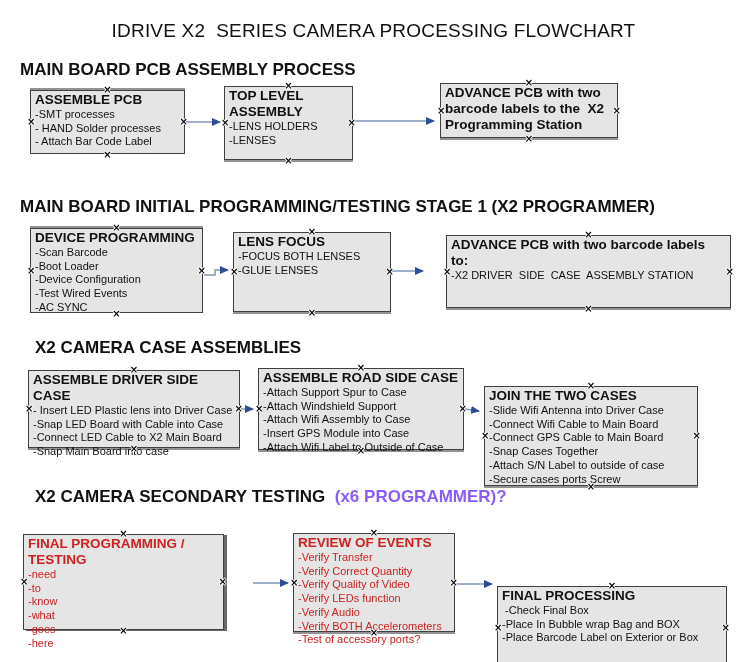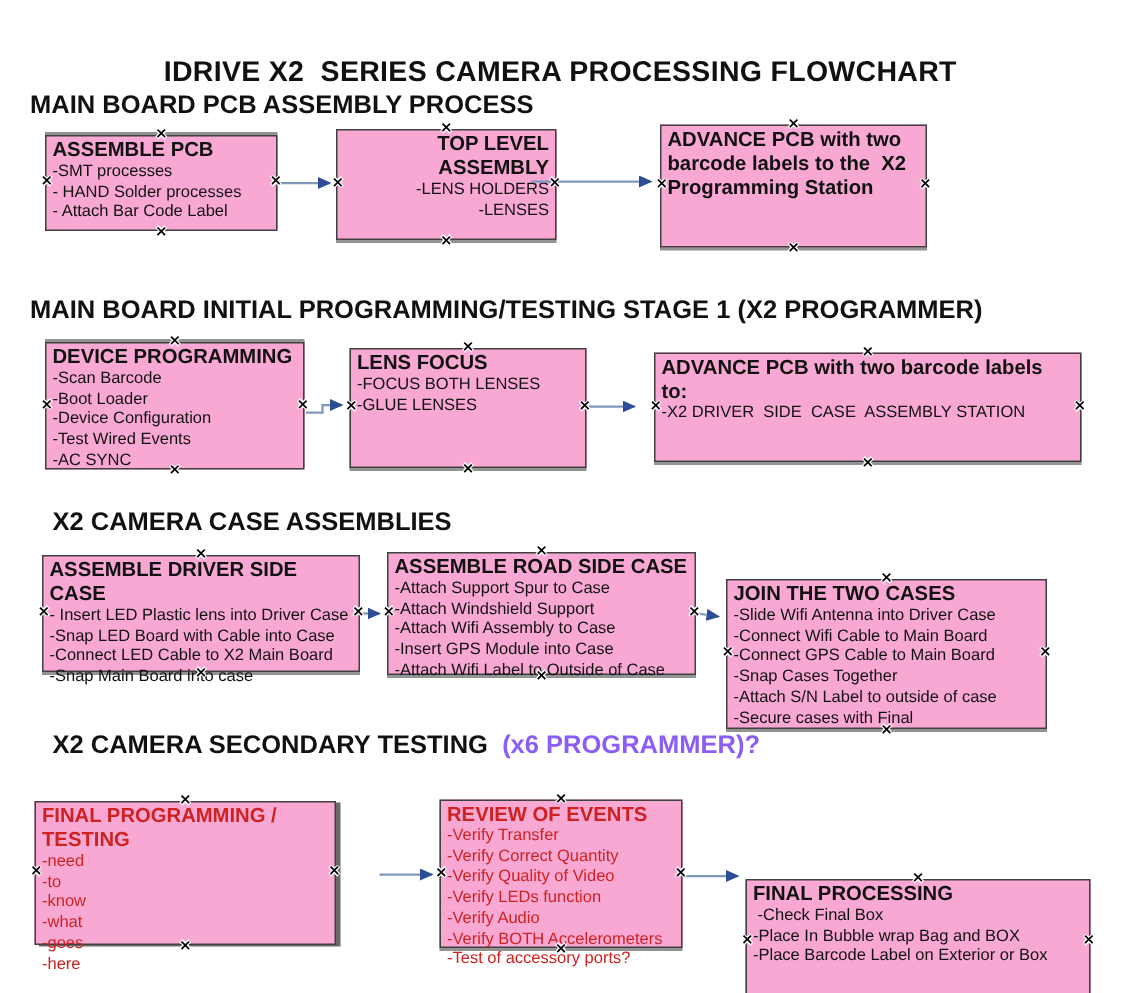--- a/index.html
+++ b/index.html
@@ -1,38 +1,38 @@
 <!DOCTYPE html>
 <html><head>
 <meta charset="utf-8">
 <style>
   html,body{margin:0;padding:0;background:#fff;}
   .canvas{position:relative;width:747px;height:662px;background:#ffffff;overflow:hidden;
           font-family:"Liberation Sans",sans-serif;color:#111;}
   .page-title{position:absolute;top:20px;left:0;width:100%;text-align:center;
-              font-size:19px;font-weight:bold;white-space:pre;letter-spacing:.2px;margin-top:18px;}
+              font-size:19px;font-weight:normal;white-space:pre;letter-spacing:.2px;}
   .sec-header{position:absolute;font-size:17px;font-weight:bold;white-space:pre;}
   .sh1{left:20px;top:60px;}
   .sh2{left:20px;top:197px;}
   .sh3{left:35px;top:338px;}
   .sh4{left:35px;top:487px;}
   .red-text{color:#8b5cf6;}
-  .box{position:absolute;background:#f9a8d4;border:1px solid #404040;
+  .box{position:absolute;background:#e5e5e5;border:1px solid #404040;
        box-sizing:border-box;padding:1px 4px 0 4px;overflow:visible;
        box-shadow:0 2px 0 rgba(128,128,128,.85);}
   .box-title{font-size:13.5px;font-weight:bold;line-height:16px;white-space:pre-wrap;}
   .box-line{font-size:11px;line-height:13.7px;white-space:pre-wrap;}
   .red .box-title,.red .box-line{color:#cc2222;}
   
   .r1a{left:30px; top:90px; width:155px;height:64px; box-shadow:0 -2px 0 rgba(128,128,128,.85);}
-  .r1b{left:224px;top:86px; width:147px;height:74px;text-align:right;}
-  .r1c{left:440px;top:83px; width:178px;height:82px;}
+  .r1b{left:224px;top:86px; width:129px;height:74px;}
+  .r1c{left:440px;top:83px; width:178px;height:55px;}
   .r2a{left:30px; top:228px;width:173px;height:85px; box-shadow:0 -2px 0 rgba(128,128,128,.85);}
   .r2b{left:233px;top:232px;width:158px;height:80px;}
-  .r2c{left:436px;top:235px;width:285px;height:73px;}
+  .r2c{left:446px;top:235px;width:285px;height:73px;}
   .r3a{left:28px; top:370px;width:212px;height:78px;}
   .r3b{left:258px;top:368px;width:206px;height:82px;}
   .r3c{left:484px;top:362px;width:214px;height:100px;margin-top:24px;}
   .r4a{left:23px; top:534px;width:201px;height:96px; box-shadow:3px 1px 0 rgba(90,90,90,.9);}
   .r4b{left:293px;top:533px;width:162px;height:99px;}
   .r4c{left:497px;top:540px;width:230px;height:83px;margin-top:46px;}
   .handle{position:absolute;font-family:"DejaVu Sans",sans-serif;font-size:10px;font-weight:bold;
           color:#000;line-height:10px;z-index:3;
           text-shadow:-1px 0 #fff,1px 0 #fff,0 -1px #fff,0 1px #fff;pointer-events:none;}
   .h-t{top:-6px;left:50%;transform:translateX(-50%);}
@@ -165,21 +165,21 @@
       <span class="handle h-r">×</span>
     </div>
   <div class="box r3c">
     <div class="box-title">JOIN THE TWO CASES</div>
     <div class="box-items">
         <div class="box-line">-Slide Wifi Antenna into Driver Case</div>
         <div class="box-line">-Connect Wifi Cable to Main Board</div>
         <div class="box-line">-Connect GPS Cable to Main Board</div>
         <div class="box-line">-Snap Cases Together</div>
         <div class="box-line">-Attach S/N Label to outside of case</div>
-        <div class="box-line">-Secure cases with Final</div>
+        <div class="box-line">-Secure cases ports Screw</div>
       </div>
   <span class="handle h-t">×</span>
       <span class="handle h-b">×</span>
       <span class="handle h-l">×</span>
       <span class="handle h-r">×</span>
     </div>
 
   <div class="box r4a red">
     <div class="box-title">FINAL PROGRAMMING / TESTING</div>
     <div class="box-items">

